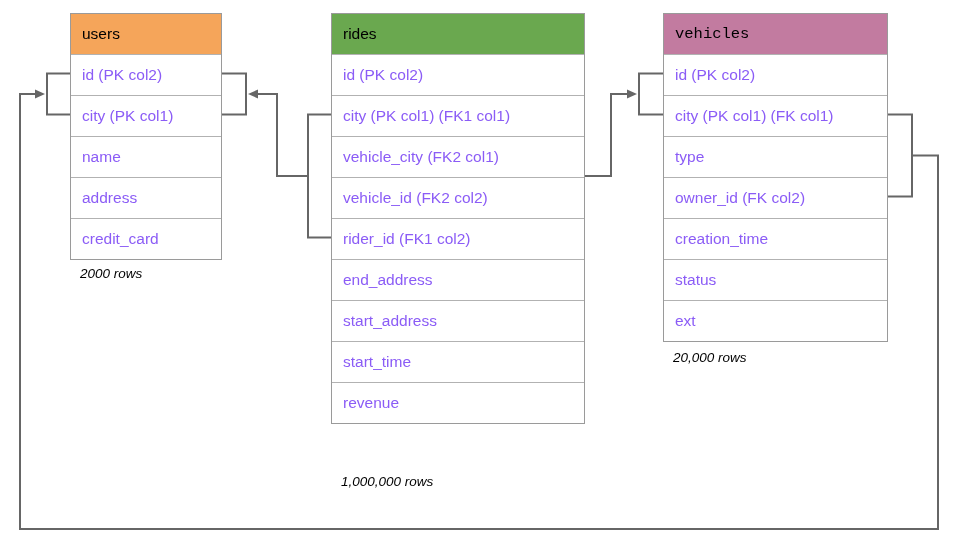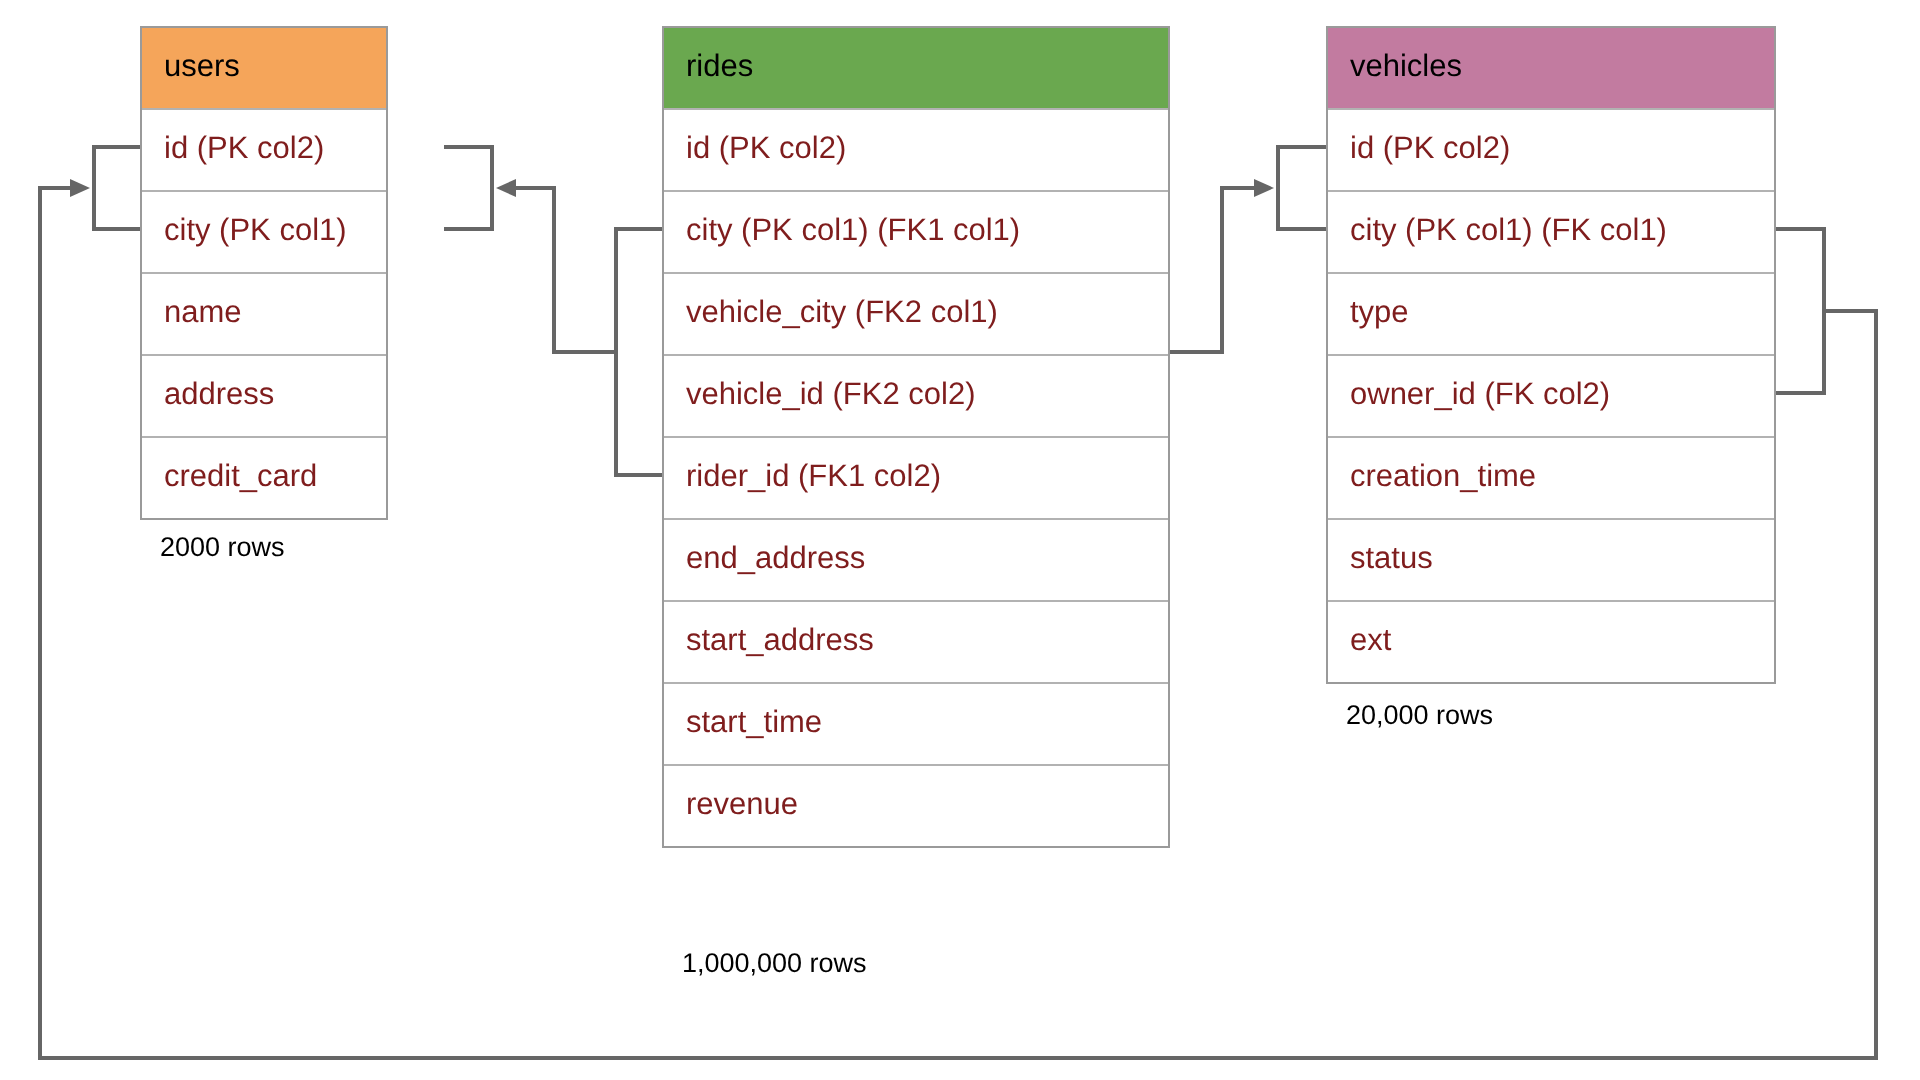--- a/index.html
+++ b/index.html
@@ -28,28 +28,29 @@
     font-size: 15.5px;
     color: #000000;
   }
   .trow {
     box-sizing: border-box;
     height: 41px;
     display: flex; align-items: center;
     padding-left: 11px;
     border-top: 1px solid #b2b2b2;
     font-size: 15.5px;
-    color: #7f1d1d;
+    color: #8b5cf6;
     white-space: nowrap;
   }
   .rowcount {
     position: absolute;
     font-size: 13.5px;
     color: #000000;
     white-space: nowrap;
+    font-style: italic;
   }
 </style>
 </head>
 <body>
 
 <div class="canvas">
 
   <svg class="connectors" width="960" height="540" viewBox="0 0 960 540">
 
     <g>
@@ -67,21 +68,21 @@
     </g>
 
     <g>
       <path d="M888 114.5 H912 V196.5 H888"></path>
       <path d="M70 73.5 H47 V114.5 H70"></path>
       <path d="M912 155.5 H938 V529 H20 V94 H35"></path>
       <polygon points="45,94 35,89.5 35,98.5"></polygon>
     </g>
   </svg>
 
-  <div class="dbtable" style="left:70px; top:13px; width:124px;">
+  <div class="dbtable" style="left:70px; top:13px; width:152px;">
     <div class="thead" style="background: rgb(245, 165, 90);">users</div>
     <div class="trow">id (PK col2)</div>
     <div class="trow">city (PK col1)</div>
     <div class="trow">name</div>
     <div class="trow">address</div>
     <div class="trow">credit_card</div>
   </div>
   <div class="rowcount" style="left:80px; top:266px;">2000 rows</div>
 
   <div class="dbtable" style="left:331px; top:13px; width:254px;">
@@ -92,21 +93,21 @@
     <div class="trow">vehicle_id (FK2 col2)</div>
     <div class="trow">rider_id (FK1 col2)</div>
     <div class="trow">end_address</div>
     <div class="trow">start_address</div>
     <div class="trow">start_time</div>
     <div class="trow">revenue</div>
   </div>
   <div class="rowcount" style="left:341px; top:474px;text-align:right;">1,000,000 rows</div>
 
   <div class="dbtable" style="left:663px; top:13px; width:225px;">
-    <div class="thead" style="background: rgb(194, 123, 160);">vehicles</div>
+    <div class="thead" style="background: rgb(194, 123, 160); font-family: Liberation Mono, monospace;">vehicles</div>
     <div class="trow">id (PK col2)</div>
     <div class="trow">city (PK col1) (FK col1)</div>
     <div class="trow">type</div>
     <div class="trow">owner_id (FK col2)</div>
     <div class="trow">creation_time</div>
     <div class="trow">status</div>
     <div class="trow">ext</div>
   </div>
   <div class="rowcount" style="left:673px; top:350px;">20,000 rows</div>
 

